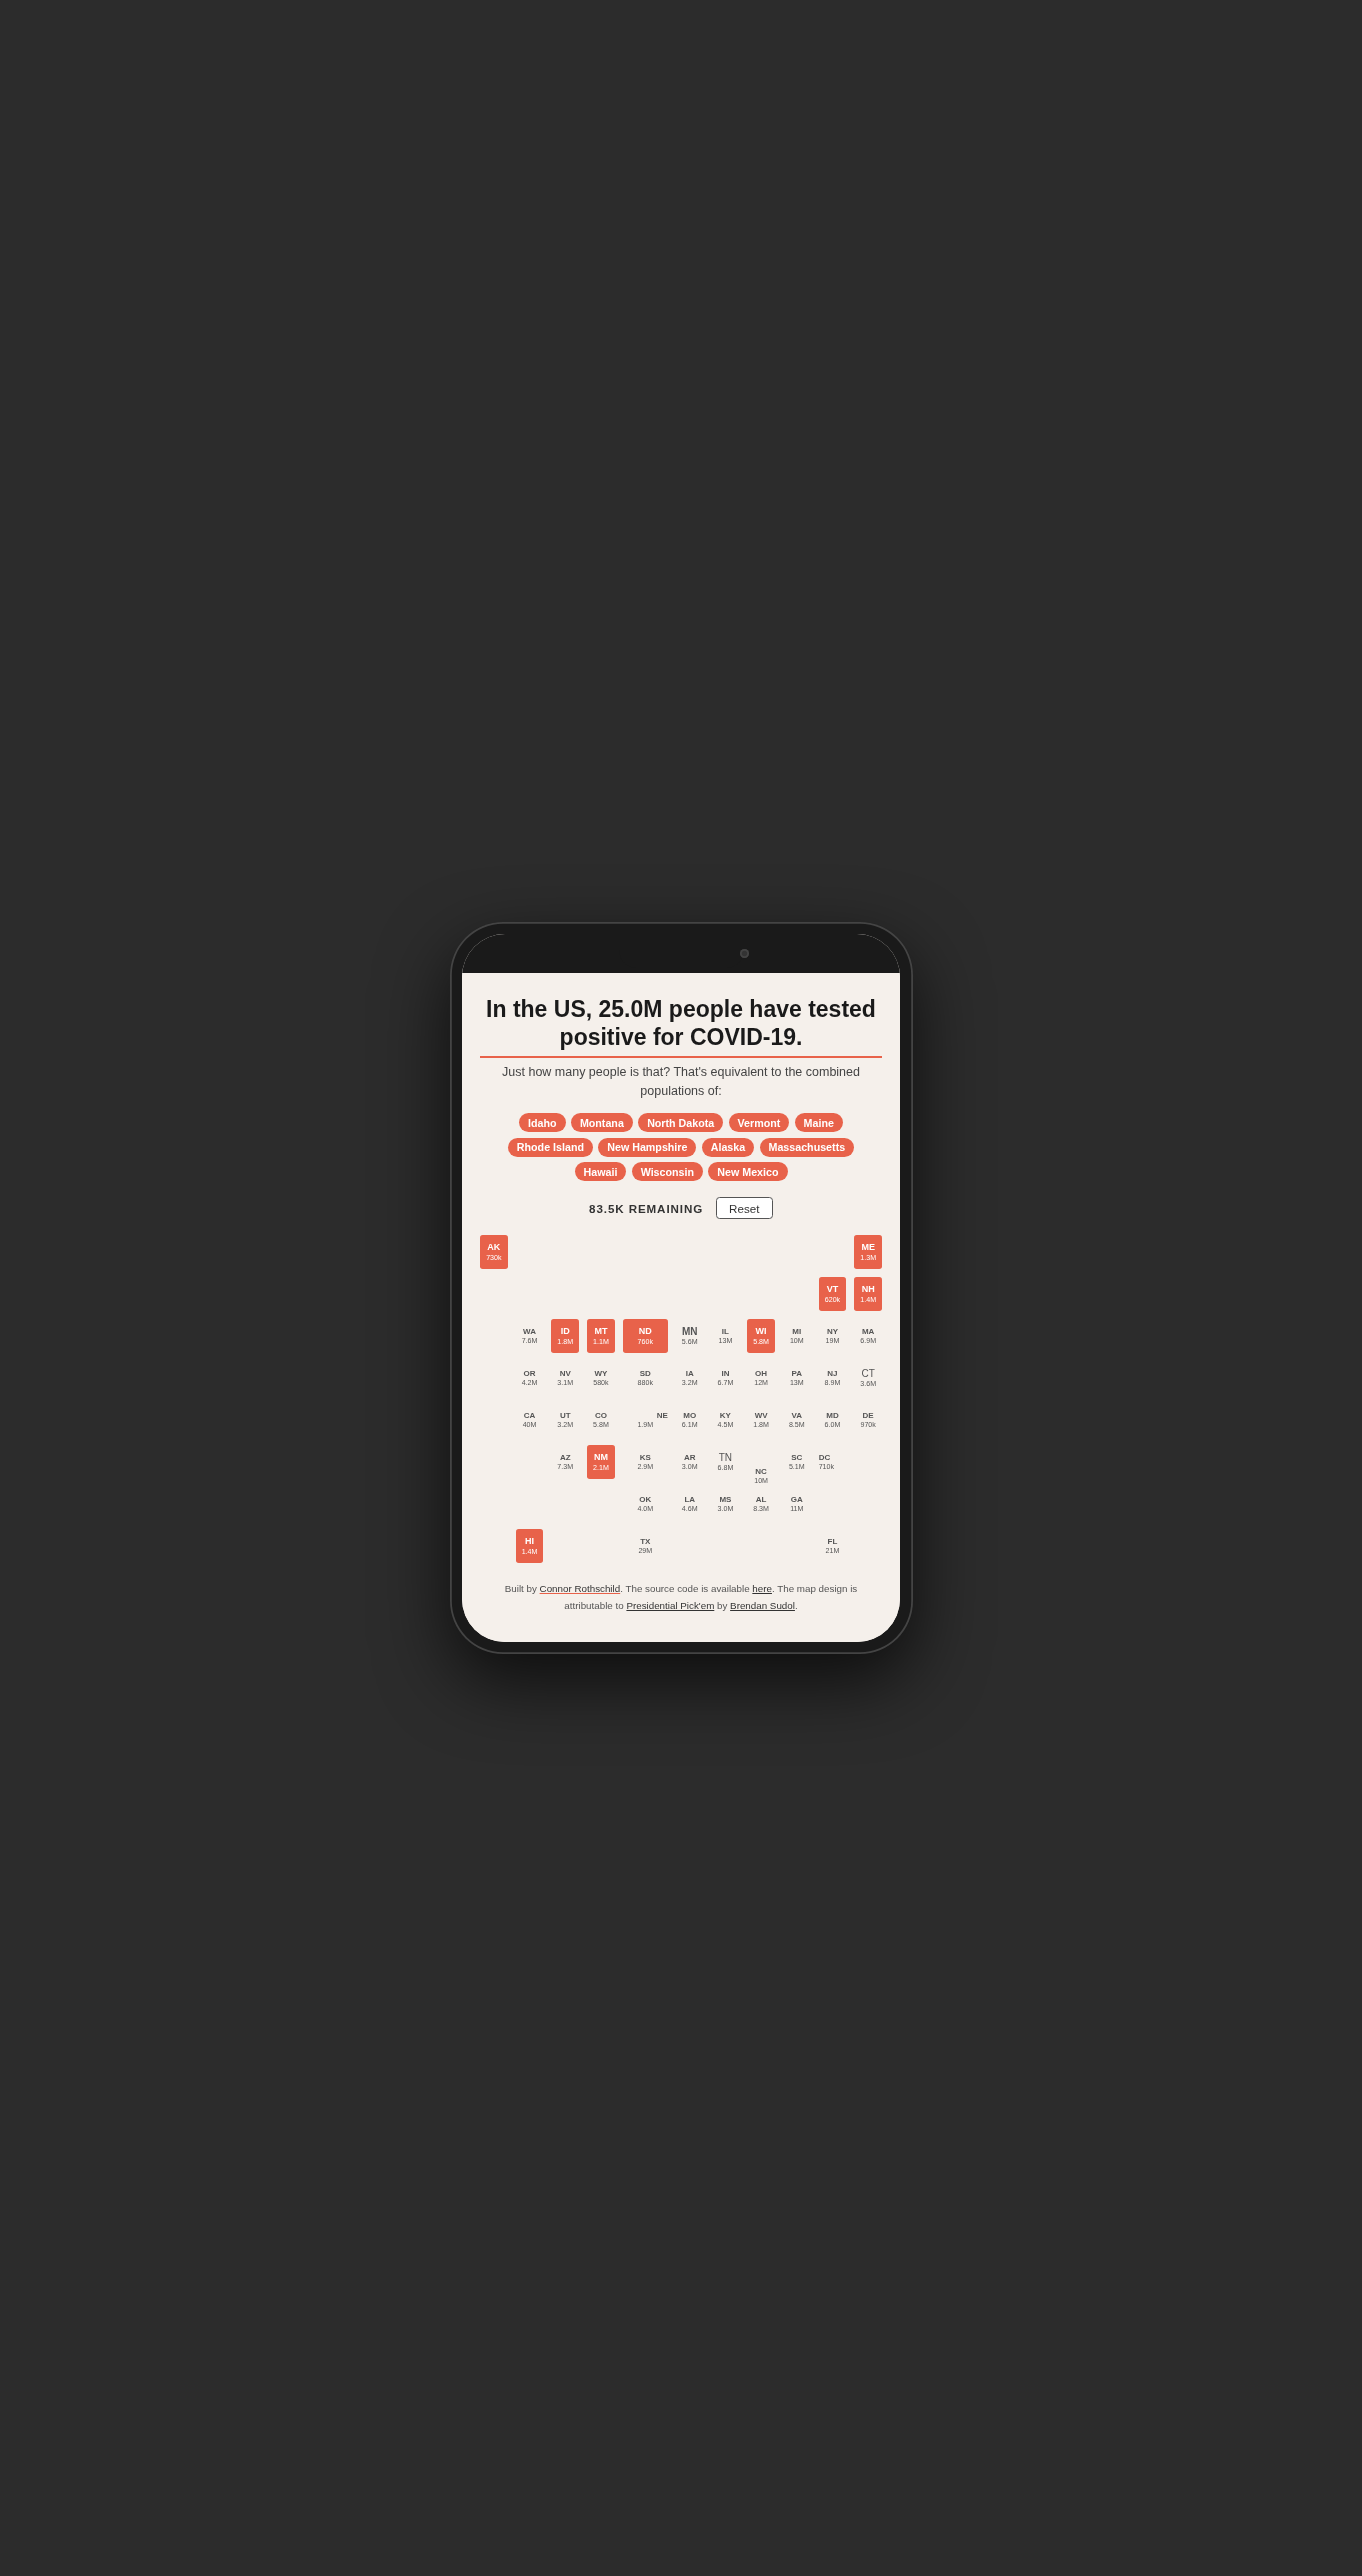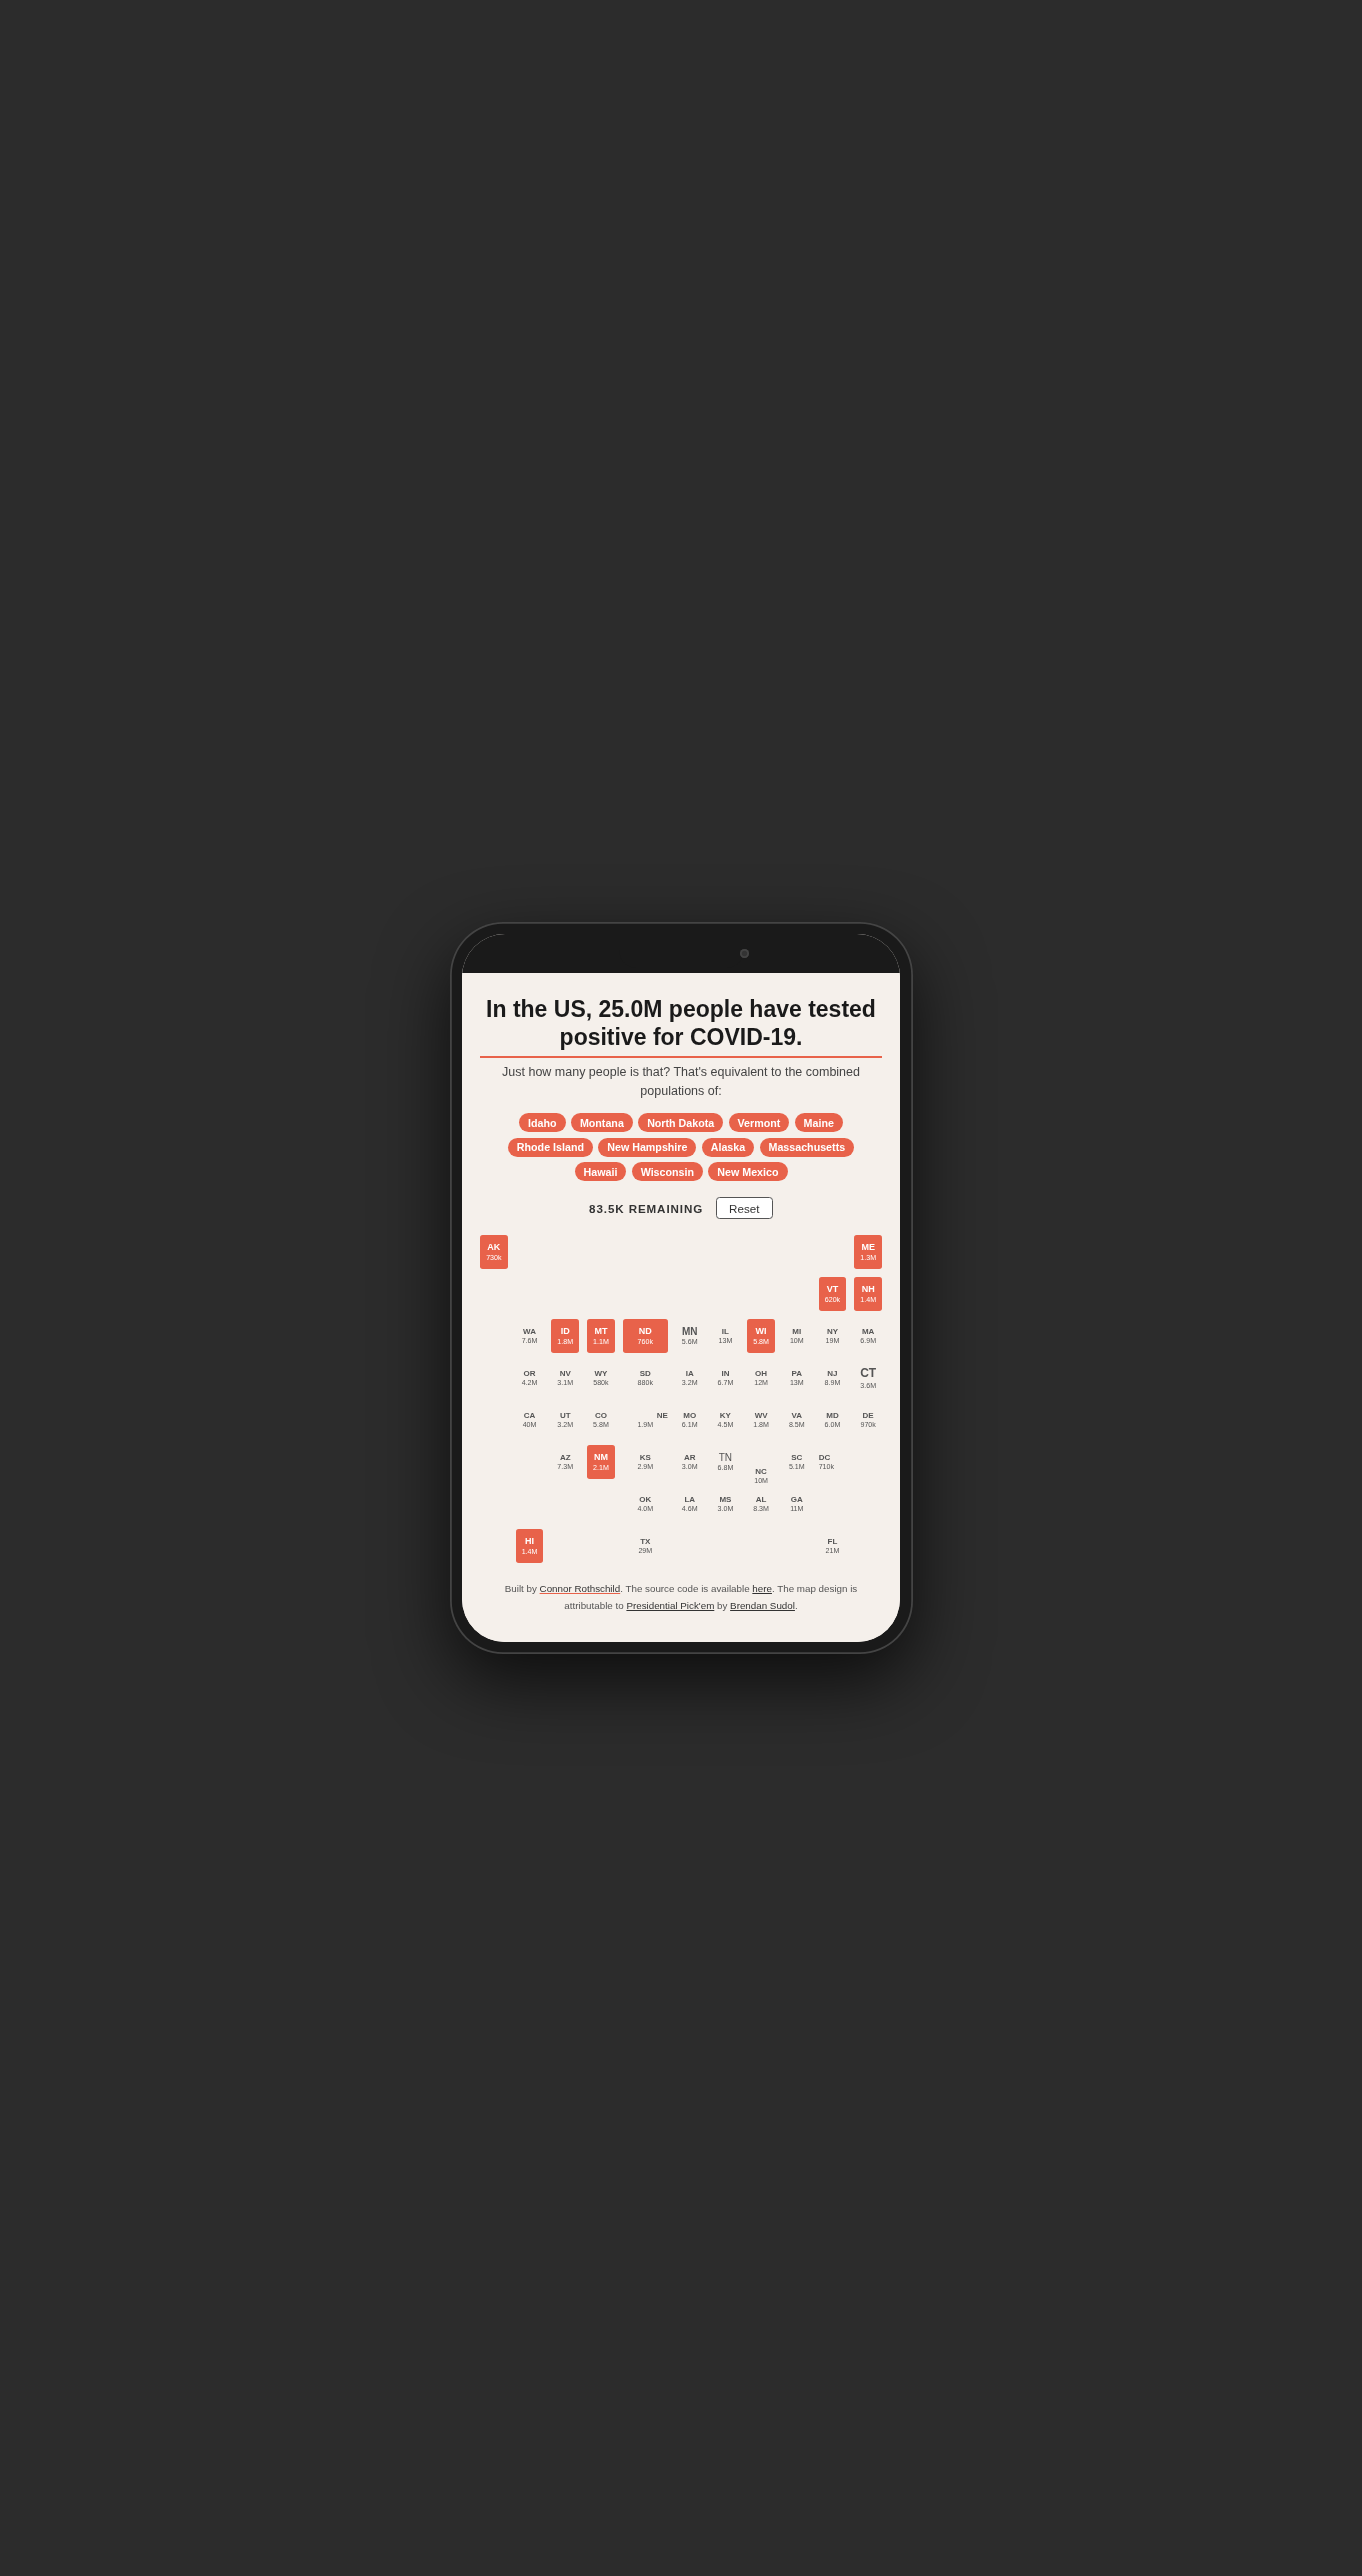--- a/index.html
+++ b/index.html
@@ -273,21 +273,21 @@
             </div>
             <div style="grid-area: 4 / 9; display: flex; flex-direction: column; align-items: center; justify-content: center; border-radius: 2.7px; font-size: 8px; line-height: 1.3; min-height: 0px; color: rgb(85, 85, 85);">
               <span style="font-weight: 700; font-size: 8px;">PA</span>
               <span style="font-size: 7.1px;">13M</span>
             </div>
             <div style="grid-area: 4 / 10; display: flex; flex-direction: column; align-items: center; justify-content: center; border-radius: 2.7px; font-size: 8px; line-height: 1.3; min-height: 0px; color: rgb(85, 85, 85);">
               <span style="font-weight: 700; font-size: 8px;">NJ</span>
               <span style="font-size: 7.1px;">8.9M</span>
             </div>
             <div style="grid-area: 4 / 11; display: flex; flex-direction: column; align-items: center; justify-content: center; border-radius: 2.7px; font-size: 8px; line-height: 1.3; min-height: 0px; color: rgb(85, 85, 85);">
-              <span style="font-weight: 700; font-size: 12px;">CT</span>
+              <span style="font-weight: 400; font-size: 10px;">CT</span>
               <span style="font-size: 7.1px;">3.6M</span>
             </div>
             <div style="grid-area: 5 / 1; display: flex; flex-direction: column; align-items: center; justify-content: center; border-radius: 2.7px; font-size: 8px; line-height: 1.3; min-height: 0px;"></div>
             <div style="grid-area: 5 / 2; display: flex; flex-direction: column; align-items: center; justify-content: center; border-radius: 2.7px; font-size: 8px; line-height: 1.3; min-height: 0px; color: rgb(85, 85, 85);">
               <span style="font-weight: 700; font-size: 8px;">CA</span>
               <span style="font-size: 7.1px;">40M</span>
             </div>
             <div style="grid-area: 5 / 3; display: flex; flex-direction: column; align-items: center; justify-content: center; border-radius: 2.7px; font-size: 8px; line-height: 1.3; min-height: 0px; color: rgb(85, 85, 85);">
               <span style="font-weight: 700; font-size: 8px;">UT</span>
               <span style="font-size: 7.1px;">3.2M</span>

